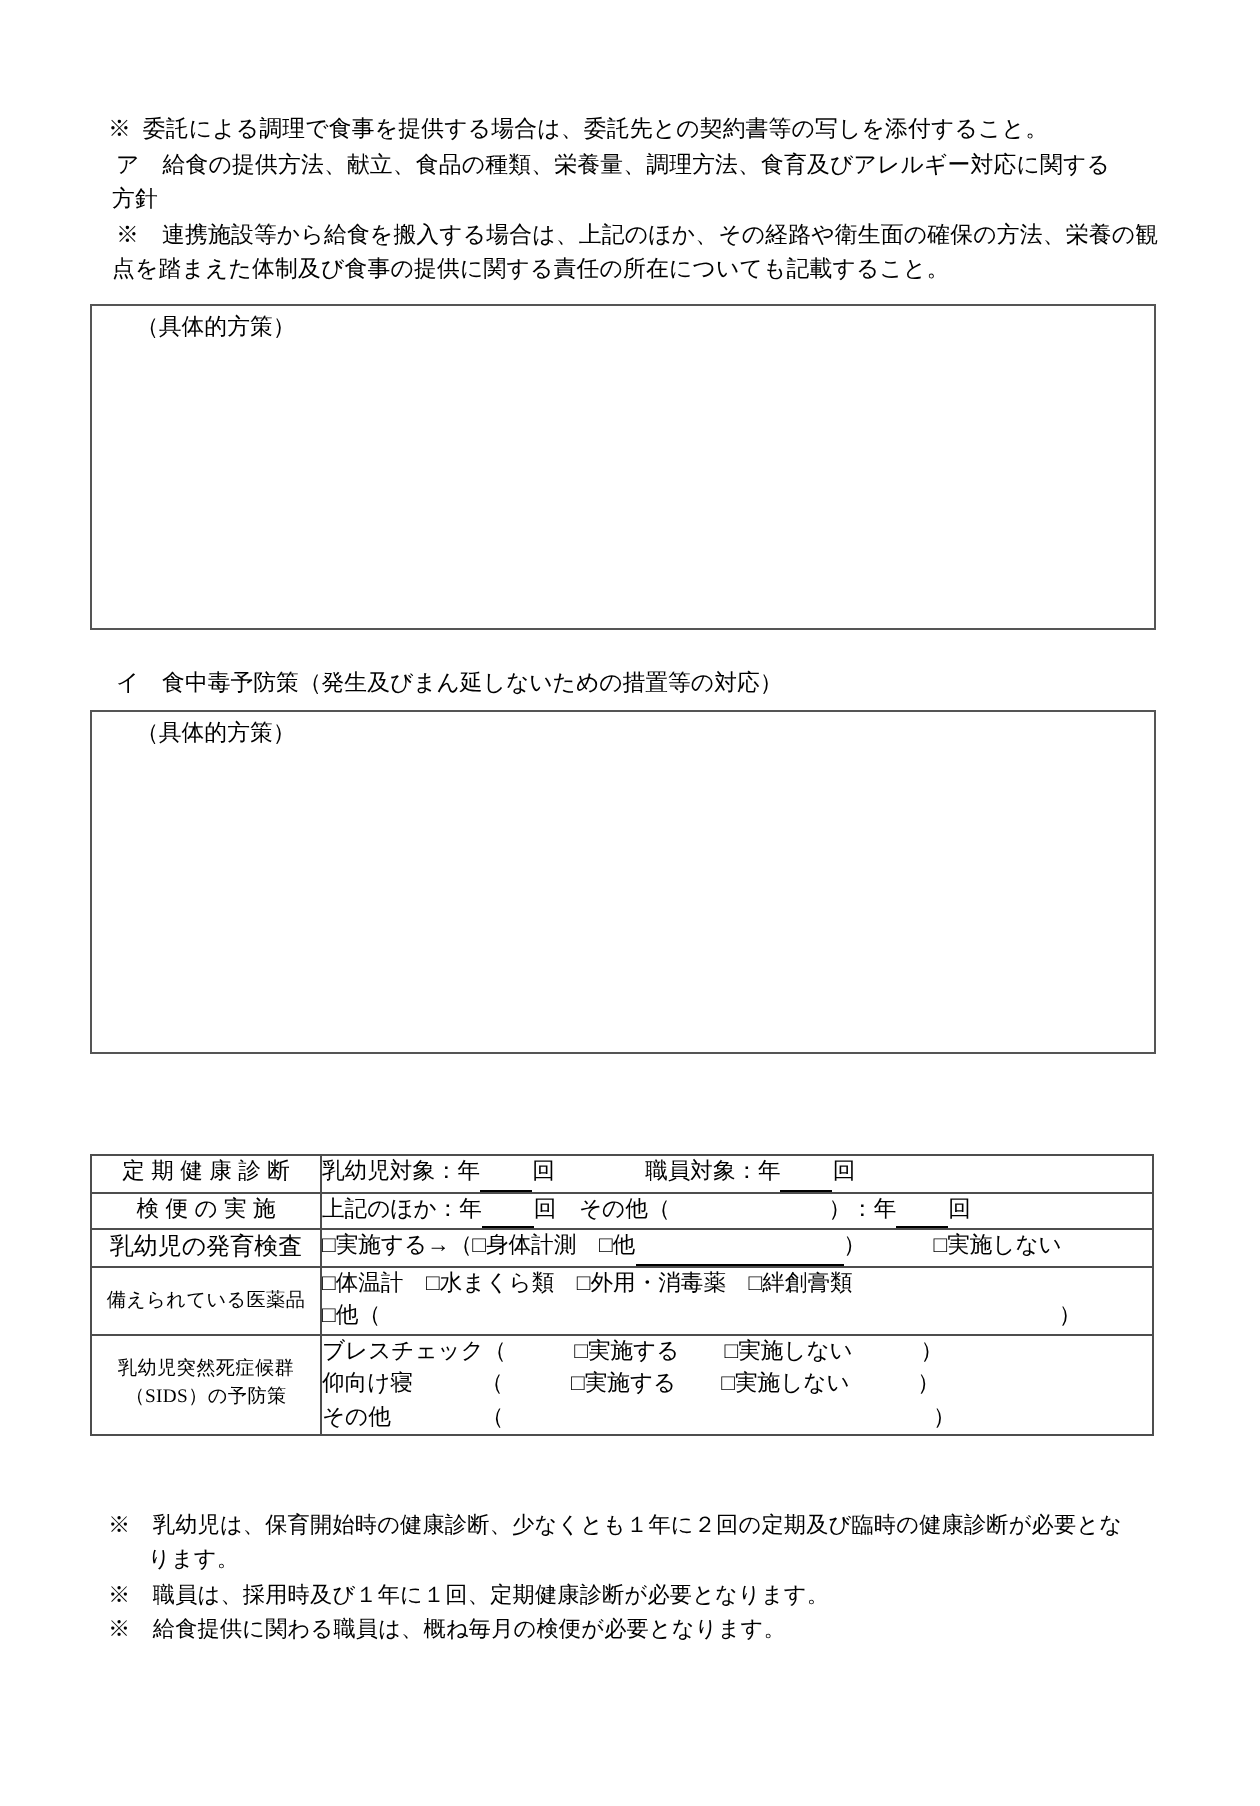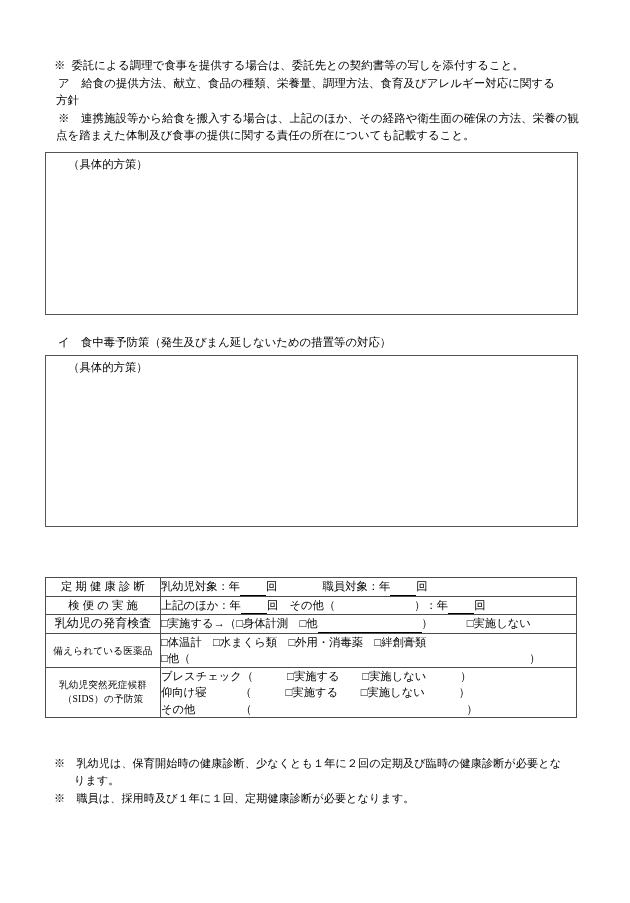--- a/index.html
+++ b/index.html
@@ -205,15 +205,16 @@
             <div class="row-line"><span class="chk">その他　　　　（　　　　　　　　　　　　　　　　　　　）</span></div>
           </td>
         </tr>
       </tbody>
   </table>
 
   <div id="footnotes">
       <div class="note-line fn-0">※　乳幼児は、保育開始時の健康診断、少なくとも１年に２回の定期及び臨時の健康診断が必要とな</div>
       <div class="note-line fn-1">ります。</div>
       <div class="note-line fn-0">※　職員は、採用時及び１年に１回、定期健康診断が必要となります。</div>
+      <div class="note-line fn-0">※　給食提供に関わる職員は、概ね毎月の検便が必要となります。</div>
     </div>
 
 </div>
 
 </body></html>

